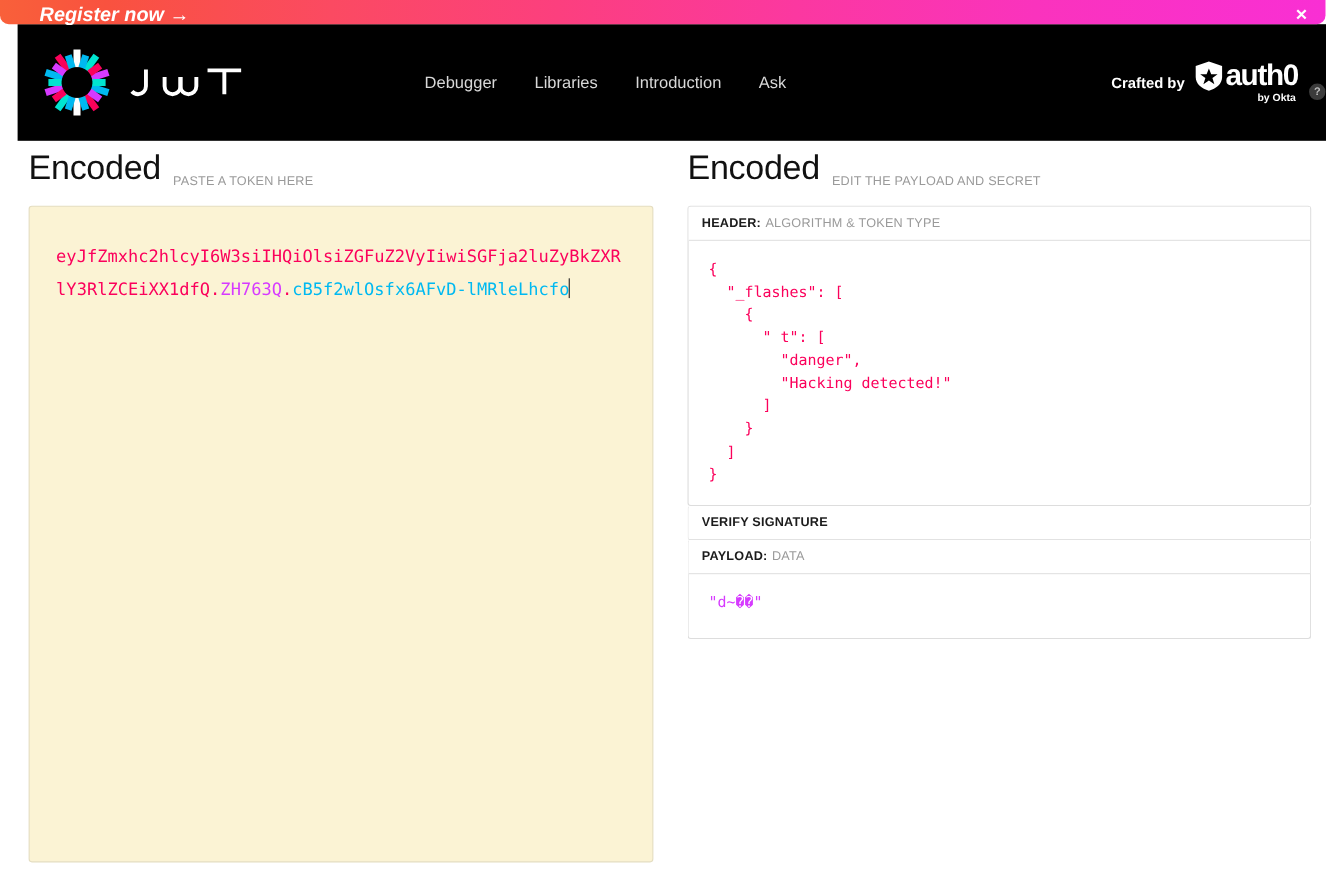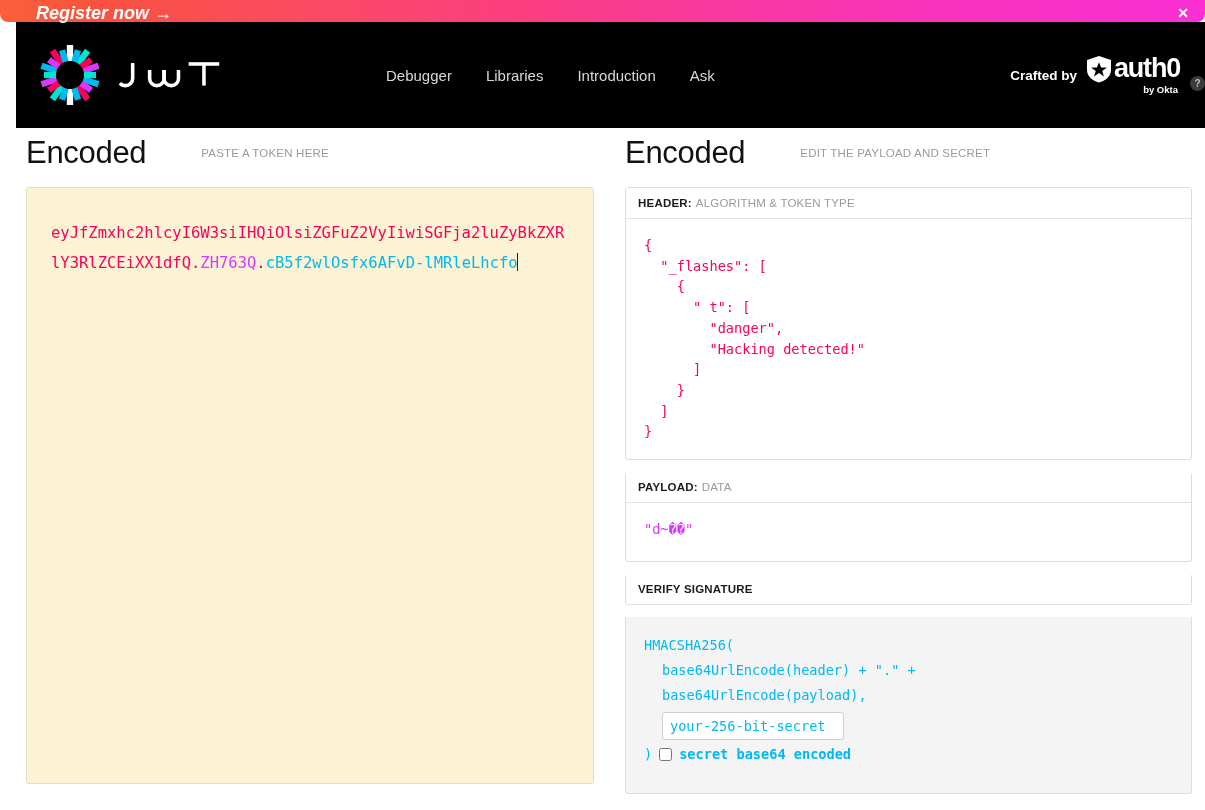--- a/index.html
+++ b/index.html
@@ -143,23 +143,22 @@
     top: 117px; left: 0;
     width: 1205px;
     height: 693px;
     display: flex;
   }
   .col-left  { width: 613px; padding: 18px 0 0 26px; }
   .col-right { width: 592px; padding: 18px 13px 0 12px; }
 
   .section-head {
     display: flex;
-    align-items: center;
+    align-items: flex-end;
     margin-bottom: 16px;
-    gap: 44px;
   }
   .section-title {
     font-size: 31px;
     color: #111111;
     font-weight: 400;
     letter-spacing: -0.3px;
   }
   .section-sub {
     margin-left: 11px;
     font-size: 11.5px;
@@ -194,21 +193,21 @@
     background: #222;
     vertical-align: -3px;
     margin-left: -1px;
   }
 
   
   .panel {
     border: 1px solid #dddddd;
     border-radius: 3px;
     background: #ffffff;
-    margin-bottom: 12px;
+    margin-bottom: 0;
   }
   .panel-label {
     padding: 9px 12px;
     font-size: 11.5px;
     letter-spacing: 0.2px;
     border-bottom: 1px solid #e2e2e2;
     background: #ffffff;
   }
   .panel-label .lbl-key { color: #1c1c1c; font-weight: 700; text-transform: uppercase; }
   .panel-label .lbl-val { color: #9a9a9a; margin-left: 4px; text-transform: uppercase; }
@@ -414,40 +413,29 @@
     {
       " t": [
         "danger",
         "Hacking detected!"
       ]
     }
   ]
 }</div>
       </div>
 
+      <div class="panel" style="border-top:none;border-bottom:none;">
+        <div class="panel-label" style="border-bottom:1px solid #e2e2e2;">
+          <span class="lbl-key">VERIFY SIGNATURE</span>
+        </div>
+      </div>
+
       <div class="panel" style="border-top:none;">
         <div class="panel-label">
           <span class="lbl-key">PAYLOAD:</span><span class="lbl-val">DATA</span>
         </div>
         <div class="panel-body body-payload">"d~��"</div>
       </div>
 
-      <div class="panel" style="border-top:none;border-bottom:none;">
-        <div class="panel-label" style="border-bottom:1px solid #e2e2e2;">
-          <span class="lbl-key">VERIFY SIGNATURE</span>
-        </div>
-      </div>
-
-      <div class="panel-sig">
-        <div class="sig-line">HMACSHA256(</div>
-        <div class="sig-line sig-ind1">base64UrlEncode(header) + "." +</div>
-        <div class="sig-line sig-ind1">base64UrlEncode(payload),</div>
-        <input class="secret-input" type="text" placeholder="your-256-bit-secret" style="">
-        <div class="sig-close-row">
-          <span class="paren">)</span>
-          <input class="b64-check" type="checkbox" id="b64" style="">
-          <label class="b64-label" for="b64">secret base64 encoded</label>
-        </div>
-      </div>
 
     </div>
   </div>
 </div>
 
 </body></html>

